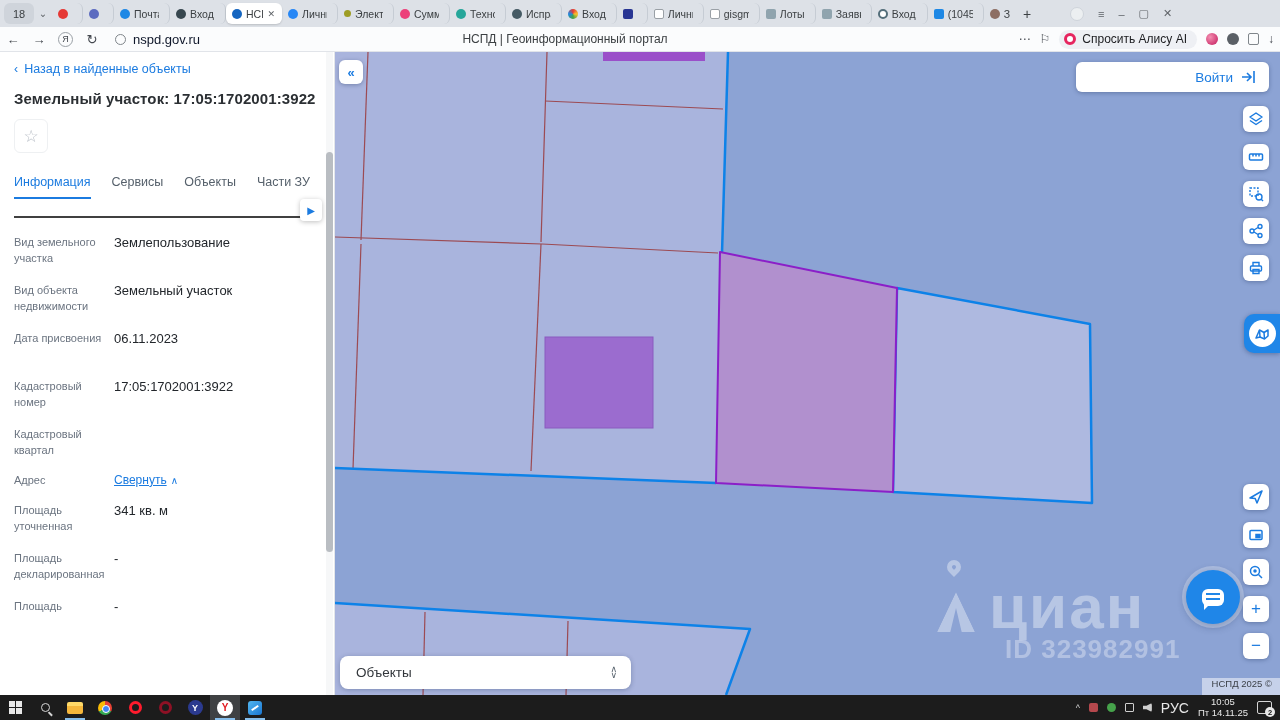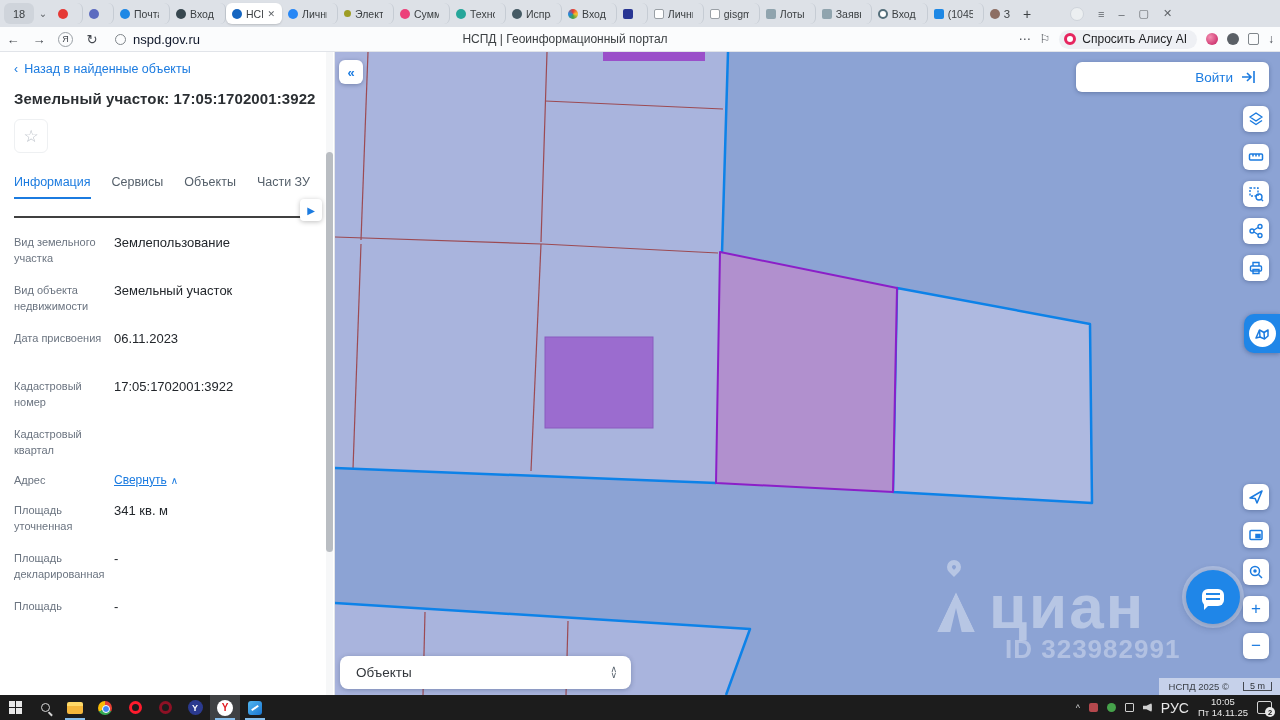--- a/index.html
+++ b/index.html
@@ -95,21 +95,21 @@
   .legend { position:absolute; left:5px; top:604px; width:291px; height:33px; background:#fff; border-radius:8px; box-shadow:0 1px 5px rgba(20,40,80,.3); display:flex; align-items:center; justify-content:space-between; padding:0 14px 0 16px; }
   .legend-label { font-size:13.5px; color:#33373c; }
   .legend-chevrons { display:flex; flex-direction:column; line-height:.62; color:#55606b; font-size:9px; text-align:center; }
   .watermark { position:absolute; left:598px; top:508px; color:rgba(255,255,255,.38); pointer-events:none; }
   .wm-row { display:flex; align-items:flex-end; gap:10px; }
   .wm-pin { position:relative; width:46px; height:72px; }
   .wm-pin .pin-head { position:absolute; left:14px; top:0; width:14px; height:14px; border:5px solid rgba(255,255,255,.38); border-radius:50% 50% 50% 0; transform:rotate(-45deg); }
   .wm-pin .pin-legs { position:absolute; left:4px; bottom:0; width:0; height:0; border-left:19px solid transparent; border-right:19px solid transparent; border-bottom:40px solid rgba(255,255,255,.38); clip-path:polygon(0 100%, 35% 100%, 50% 40%, 65% 100%, 100% 100%, 50% 0); }
   .wm-text { font-size:62px; font-weight:700; letter-spacing:2px; line-height:.8; }
   .wm-id { margin:2px 0 0 72px; font-size:26px; font-weight:700; color:rgba(255,255,255,.33); letter-spacing:1px; }
-  .attrib { position:absolute; right:0; top:626px; height:17px; background:rgba(255,255,255,.5); display:flex; align-items:center; gap:14px; padding:0 8px 0 10px; }
+  .attrib { position:absolute; right:0; top:626px; height:17px; background:rgba(255,255,255,.5); display:flex; align-items:center; gap:14px; padding:0 8px 0 10px;flex-direction:column; }
   .attrib-text { font-size:9.5px; color:#3a3f46; }
   .scalebar { border:1px solid #44484f; border-top:none; height:9px; padding:0 6px; font-size:9px; line-height:8px; color:#2f3338; }
 
   
   .taskbar { height:25px; background:#1c1c1c; display:flex; align-items:center; color:#e8e8e8; }
   .tk-app { position:relative; width:30px; height:25px; display:flex; align-items:center; justify-content:center; flex:0 0 auto; }
   .tk-app[data-state="active"] { background:#3f4143; }
   .tk-app[data-ind="1"]::after { content:""; position:absolute; left:5px; right:5px; bottom:0; height:2px; background:#86bdea; }
   .tk-glyph { display:flex; align-items:center; justify-content:center; font-size:9px; font-weight:700; }
   .tk-glyph[data-icon="win"] { width:13px; height:13px; background:

